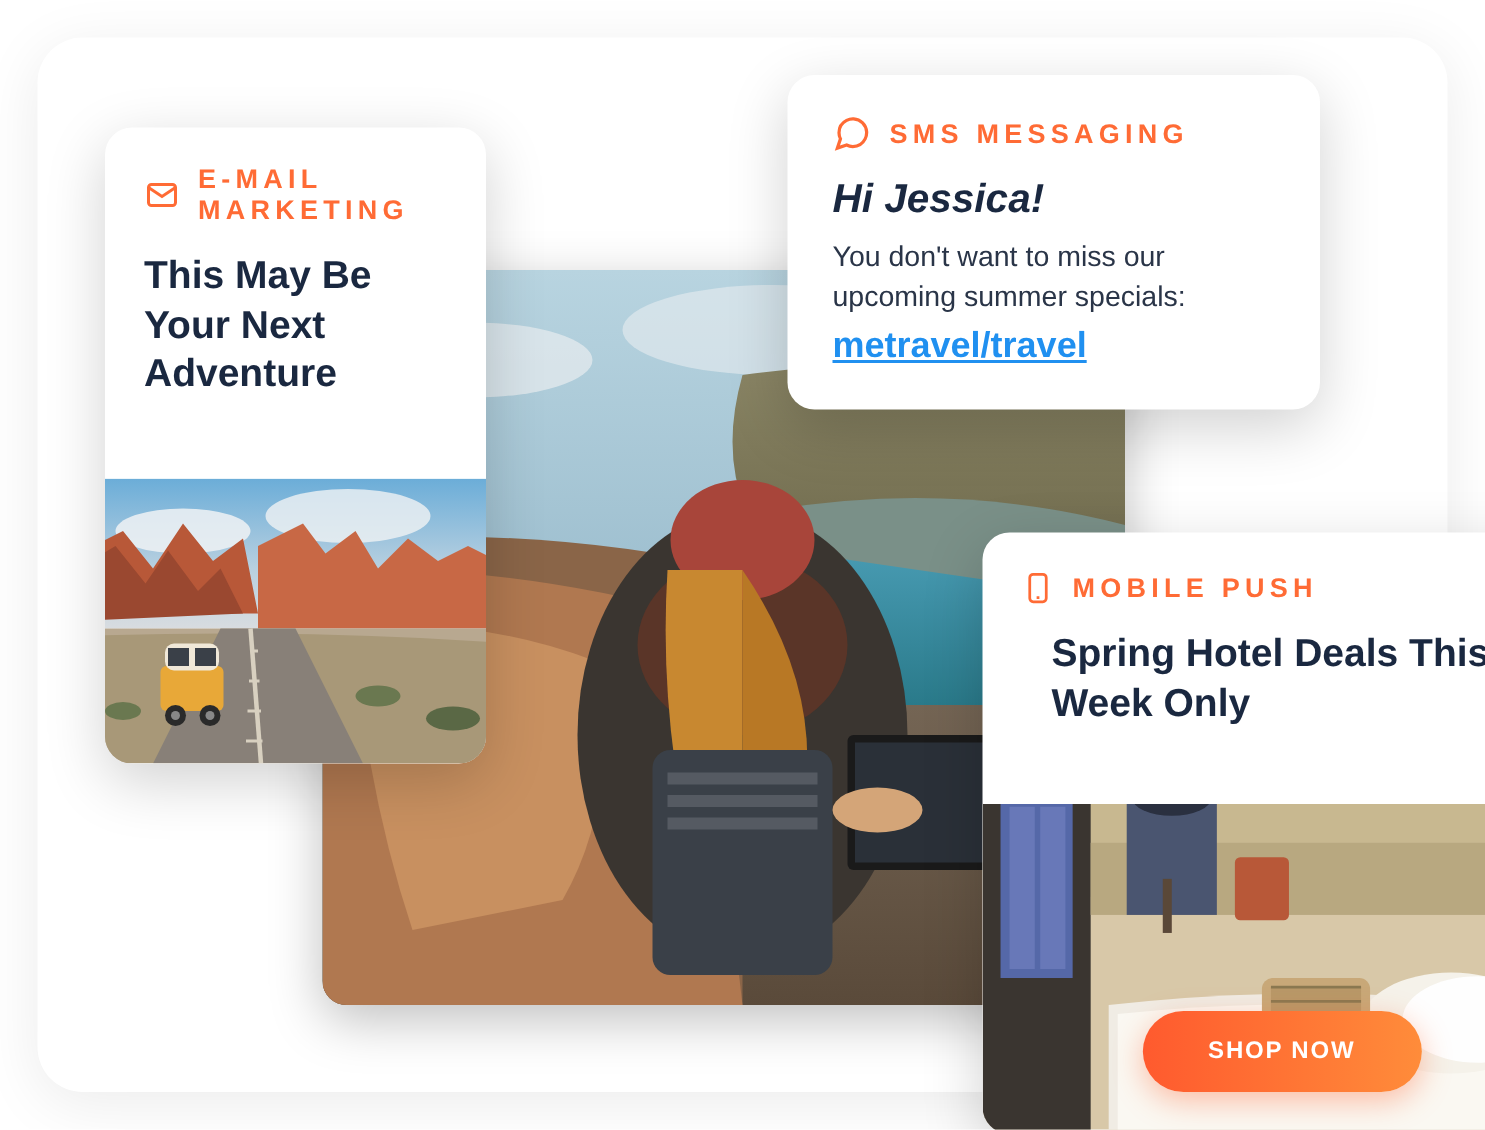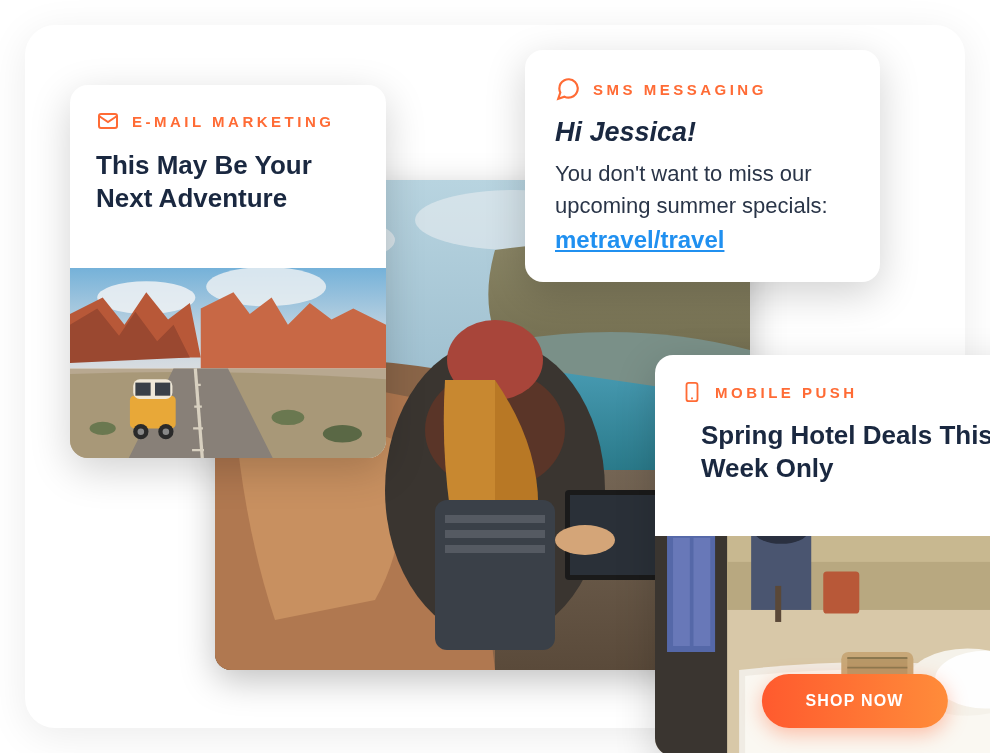--- a/index.html
+++ b/index.html
@@ -44,21 +44,21 @@
     .card {
       position: absolute;
       background: #fff;
       border-radius: 18px;
       box-shadow: 0 12px 40px rgba(0,0,0,0.18);
       overflow: hidden;
     }
     .card-email {
       top: 60px;
       left: 45px;
-      width: 316px;
+      width: 254px;
     }
     .card-sms {
       top: 25px;
       left: 500px;
       width: 355px;
       padding: 26px 30px 28px 30px;
     }
     .card-mobile {
       top: 330px;
       left: 630px;
@@ -73,40 +73,40 @@
     .card-sms .card-header {
       padding: 0;
     }
     .icon-wrap {
       color: #ff6b35;
       display: flex;
       align-items: center;
     }
     .card-label {
       color: #ff6b35;
-      font-size: 15px;
+      font-size: 18px;
       font-weight: 700;
       letter-spacing: 3.5px;
       text-transform: uppercase;
     }
     .card-title {
       color: #1a2840;
       font-size: 26px;
       font-weight: 800;
       line-height: 1.25;
       padding: 16px 26px 22px 26px;
     }
     .card-sms .card-title {
       padding: 14px 0 8px 0;
       font-size: 27px;
       font-style: italic;
     }
     .card-body-text {
       color: #2a3548;
-      font-size: 22px;
+      font-size: 19px;
       line-height: 1.45;
       padding: 0 0 4px 0;
     }
     .card-link {
       color: #2090f0;
       font-size: 24px;
       font-weight: 700;
       text-decoration: underline;
       cursor: pointer;
       text-align: center;

